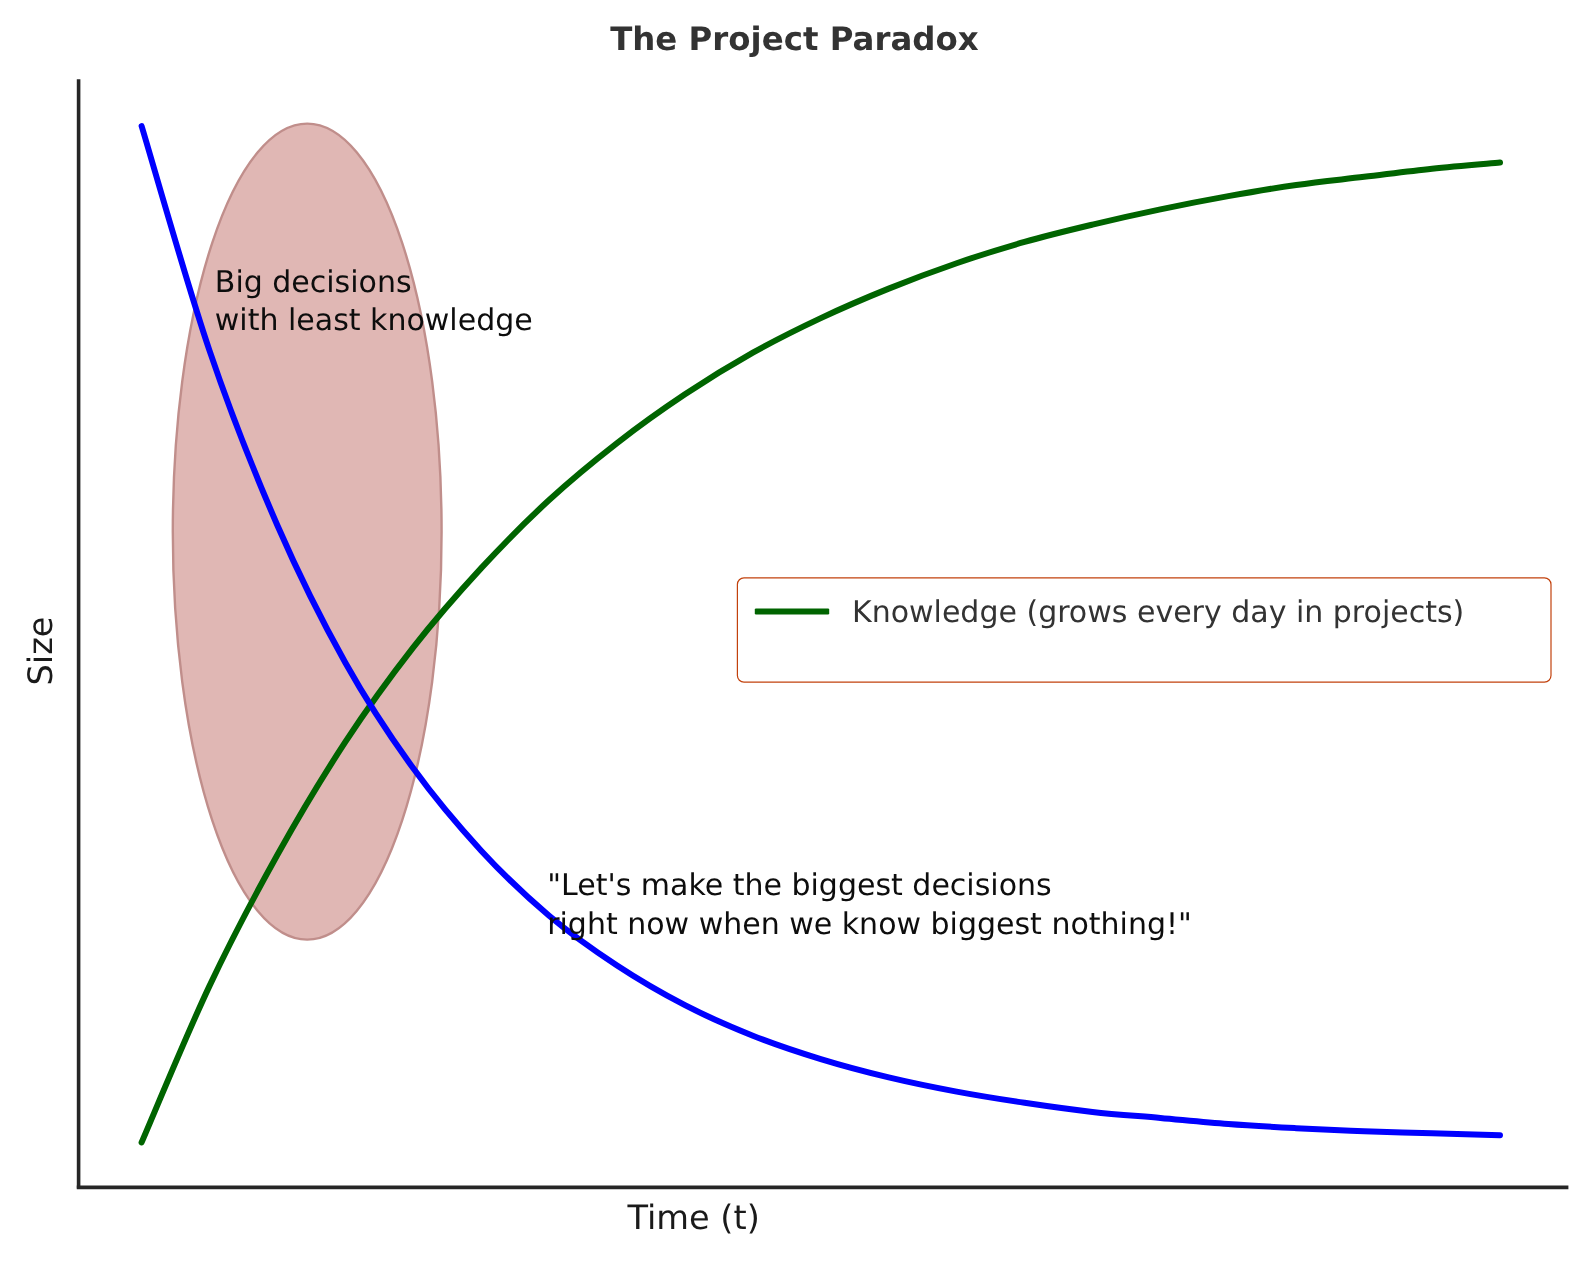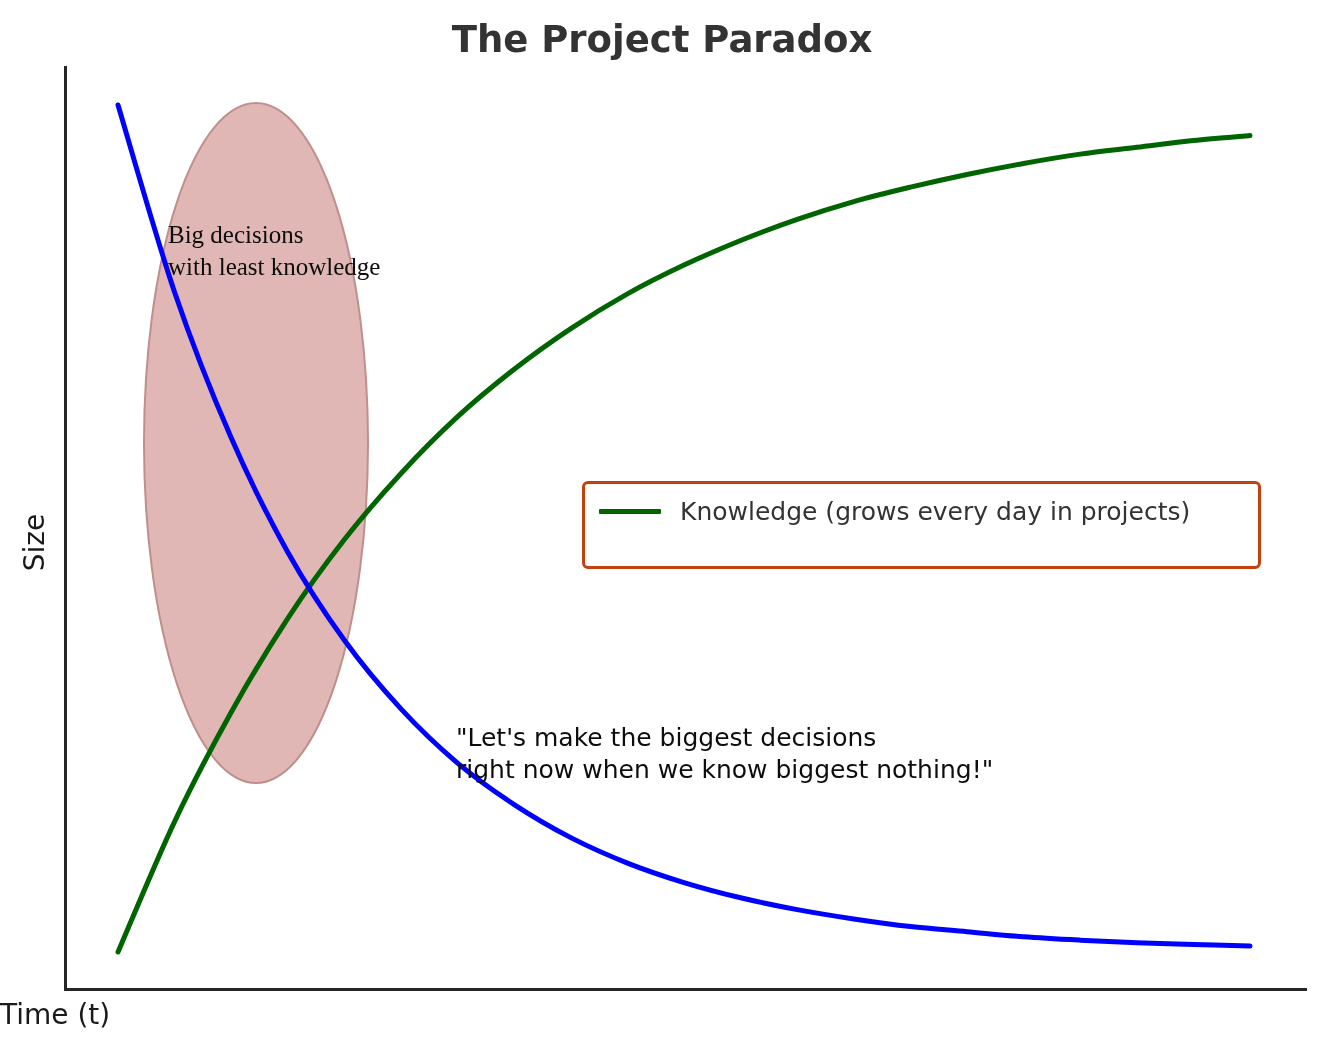--- a/index.html
+++ b/index.html
@@ -16,21 +16,21 @@
     height: 1054px;
     background: #ffffff;
     overflow: hidden;
   }
   #chart-title {
     position: absolute;
     left: 0;
     top: 18px;
     width: 1324px;
     text-align: center;
-    font-size: 37px;
+    font-size: 27px;
     font-weight: bold;
     color: #333333;
     letter-spacing: 0px;
   }
   #plot-svg {
     position: absolute;
     left: 0;
     top: 0;
   }
   .axis-label {
@@ -44,46 +44,46 @@
     top: 526px;
     transform: rotate(-90deg);
     transform-origin: 50% 50%;
     width: 80px;
     text-align: center;
   }
   #x-axis-label {
     left: 0;
     top: 998px;
     width: 1156px;
+    text-align: center;
   }
   .annotation {
     position: absolute;
     color: #0d0d0d;
     font-size: 25px;
     line-height: 1.28;
     white-space: pre;
   }
   #highlight-annotation {
-    left: 168px;
+    left: 179px;
     top: 219px;
-    font-family: Liberation Serif, serif;
   }
   #quote-annotation {
     left: 456px;
     top: 722px;
   }
   #legend {
     position: absolute;
-    left: 582px;
+    left: 614px;
     top: 481px;
     width: 679px;
     height: 88px;
     box-sizing: border-box;
     background: #ffffff;
-    border: 3px solid #c2410c;
+    border: 1px solid #c2410c;
     border-radius: 6px;
     padding: 11px 14px 0 14px;
     text-align: center;
   }
   .legend-row {
     display: flex;
     align-items: center;
     height: 33px;
     margin-bottom: 2px;
   }

